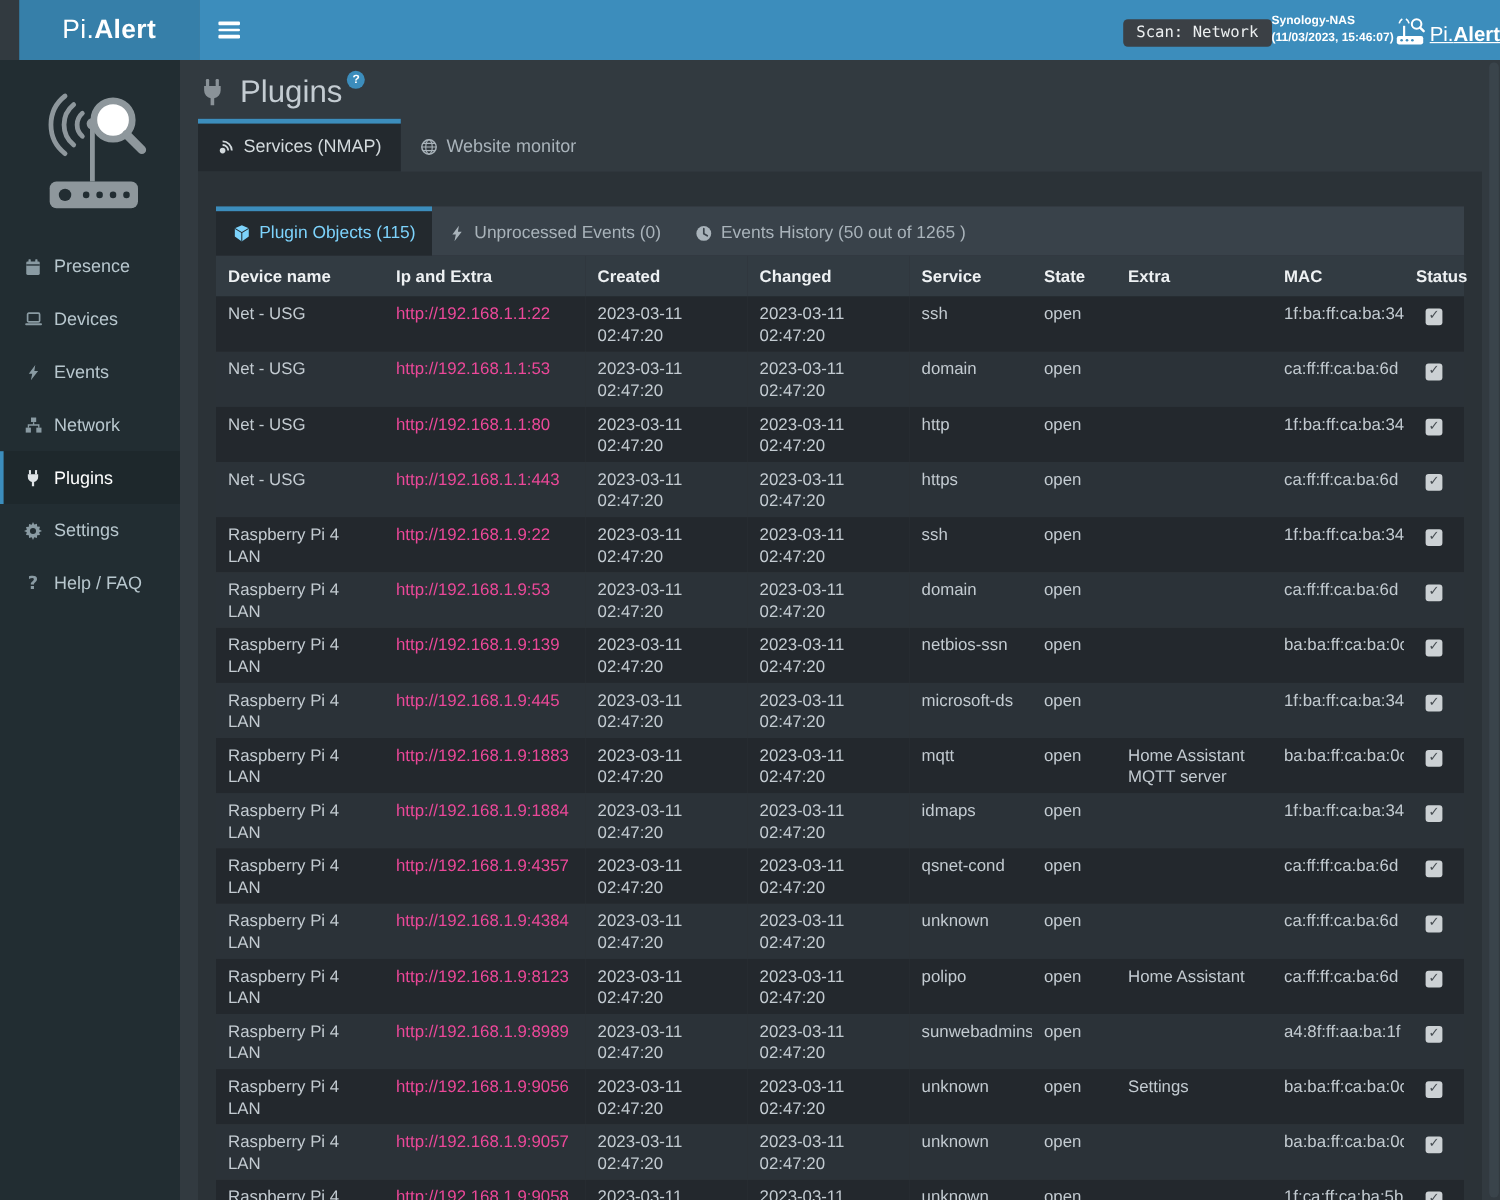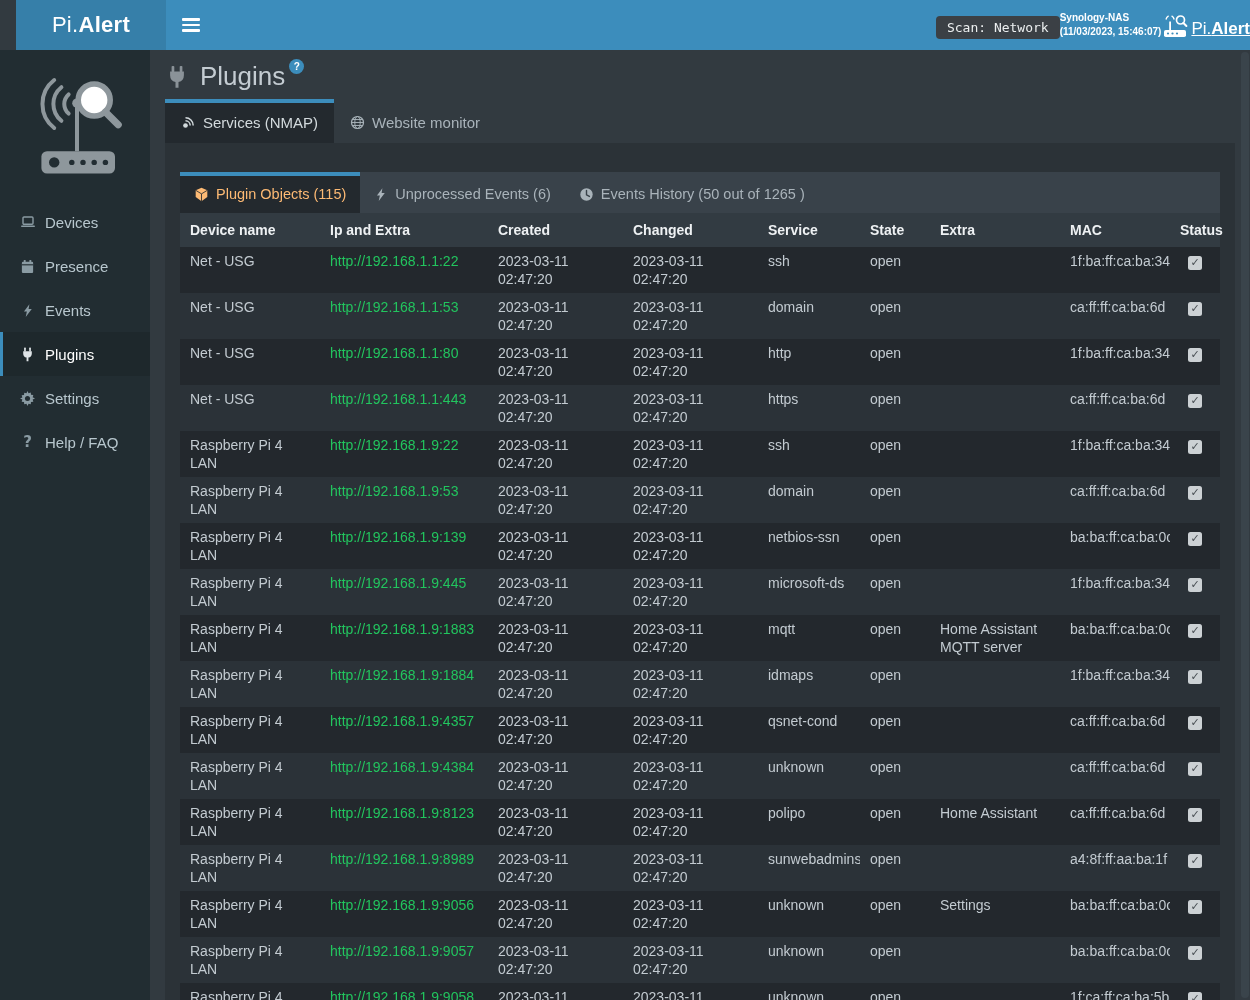--- a/index.html
+++ b/index.html
@@ -44,29 +44,29 @@
   .help-badge { width:15px; height:15px; border-radius:50%; background:#3c8dbc; color:#fff; font-size:10px; font-weight:bold; display:flex; align-items:center; justify-content:center; align-self:flex-start; margin:-2px 0 0 -7px; cursor:pointer; }
 
   .tabs-row { display:flex; margin:2px 15px 0; }
   .tab { display:flex; align-items:center; gap:7px; padding:11px 16px 12px; font-size:15px; color:#a9b3ba; border-top:4px solid transparent; cursor:pointer; white-space:nowrap; }
   .tab.active { background:#23292e; border-top-color:#3c8dbc; color:#d3dadd; }
   .tab .ti { display:flex; }
 
   .panel { flex:1; margin:0 15px; background:#2b3237; overflow:hidden; }
   .subtabs { display:flex; margin:29px 15px 0; background:#39424a; }
   .subtab { display:flex; align-items:center; gap:7px; padding:10px 14px 11px; font-size:14.5px; color:#a9b3ba; border-top:4px solid transparent; cursor:pointer; white-space:nowrap; }
-  .subtab.active { background:#23292e; border-top-color:#3c8dbc; color:#fdba74; }
+  .subtab.active { background:#23292e; border-top-color:#3c8dbc; color:#7dd3fc; }
   .subtab .ti { display:flex; }
 
   table.objects { border-collapse:collapse; margin:0 15px; width:1040px; table-layout:fixed; }
   thead th { background:#323b42; color:#eef1f3; font-size:14px; text-align:left; padding:9px 10px; font-weight:bold; cursor:pointer;margin-top:17px; }
   tbody td { padding:5px 10px; font-size:14px; color:#c3cbd1; vertical-align:top; line-height:18px; overflow:hidden; }
   tr.dark { background:#23282d; }
   tr.light { background:#2b3238; }
-  a.ip-link { color:#22c55e; text-decoration:none; cursor:pointer; }
+  a.ip-link { color:#ec4899; text-decoration:none; cursor:pointer; }
   td.status-cell { text-align:center; }
   .cb { width:14px; height:14px; background:#ccd1d4; border-radius:2.5px; display:inline-flex; align-items:center; justify-content:center; color:#474d52; font-size:11px; line-height:1; font-weight:bold; cursor:pointer; }
 
   .scroll-strip { position:absolute; right:1px; top:52px; height:946px; width:8px; background:#3a444b; border-radius:4px; z-index:30; }
 </style>
 </head>
 <body style="--accent: #3c8dbc;">
 
 <header class="topbar">
   <div class="brand">
@@ -120,45 +120,56 @@
       <circle cx="44" cy="112" r="6.5" fill="#222d32"></circle>
       <circle cx="66" cy="112" r="3.4" fill="#222d32"></circle>
       <circle cx="80" cy="112" r="3.4" fill="#222d32"></circle>
       <circle cx="94" cy="112" r="3.4" fill="#222d32"></circle>
       <circle cx="108" cy="112" r="3.4" fill="#222d32"></circle>
     </svg>
   </div>
   <ul class="menu">
       <li class="menu-item">
         <span class="mi">
-          <svg width="16" height="16" viewBox="0 0 16 16">
-            <rect x="3" y="3" width="10" height="7.2" rx="1" fill="none" stroke="currentColor" stroke-width="1.4"></rect>
-            <rect x="1" y="11.4" width="14" height="1.6" rx="0.8" fill="currentColor"></rect>
-          </svg>
-        </span>
-        <span>Devices</span>
-      </li>
-      <li class="menu-item">
-        <span class="mi">
           <svg width="15" height="15" viewBox="0 0 16 16">
             <rect x="2" y="3" width="12" height="12" rx="1.2" fill="currentColor"></rect>
             <rect x="4" y="1" width="2" height="3.4" rx="0.6" fill="currentColor"></rect>
             <rect x="10" y="1" width="2" height="3.4" rx="0.6" fill="currentColor"></rect>
             <rect x="2" y="5.6" width="12" height="1.2" fill="#222d32"></rect>
           </svg>
         </span>
         <span>Presence</span>
       </li>
       <li class="menu-item">
         <span class="mi">
+          <svg width="16" height="16" viewBox="0 0 16 16">
+            <rect x="3" y="3" width="10" height="7.2" rx="1" fill="none" stroke="currentColor" stroke-width="1.4"></rect>
+            <rect x="1" y="11.4" width="14" height="1.6" rx="0.8" fill="currentColor"></rect>
+          </svg>
+        </span>
+        <span>Devices</span>
+      </li>
+      <li class="menu-item">
+        <span class="mi">
           <svg width="14" height="15" viewBox="0 0 16 16">
             <path fill="currentColor" d="M9.6 0.8 3.4 9h3.3L5.4 15.4 12.3 6.4H8.7z"></path>
           </svg>
         </span>
         <span>Events</span>
+      </li>
+      <li class="menu-item">
+        <span class="mi">
+          <svg width="16" height="15" viewBox="0 0 16 16">
+            <path fill="none" stroke="currentColor" stroke-width="1.2" d="M8 5.2v2.4M3.4 10V7.6h9.2V10"></path>
+            <rect x="5.7" y="1" width="4.6" height="4" fill="currentColor"></rect>
+            <rect x="1" y="10" width="4.6" height="4.4" fill="currentColor"></rect>
+            <rect x="10.4" y="10" width="4.6" height="4.4" fill="currentColor"></rect>
+          </svg>
+        </span>
+        <span>Network</span>
       </li>
       <li class="menu-item active">
         <span class="mi">
           <svg width="15" height="15" viewBox="0 0 16 16">
             <rect x="4.4" y="0.6" width="1.8" height="4.2" rx="0.6" fill="currentColor"></rect>
             <rect x="9.8" y="0.6" width="1.8" height="4.2" rx="0.6" fill="currentColor"></rect>
             <path fill="currentColor" d="M3.4 4.4h9.2v2.4a4.6 4.6 0 0 1-3.6 4.5v3.9H7v-3.9a4.6 4.6 0 0 1-3.6-4.5z"></path>
           </svg>
         </span>
         <span>Plugins</span>
@@ -228,21 +239,21 @@
             </svg>
           </span>
           <span>Plugin Objects (115)</span>
         </div>
         <div class="subtab">
           <span class="ti">
             <svg width="14" height="15" viewBox="0 0 16 16">
               <path fill="currentColor" d="M9.6 0.8 3.4 9h3.3L5.4 15.4 12.3 6.4H8.7z"></path>
             </svg>
           </span>
-          <span>Unprocessed Events (6)</span>
+          <span>Unprocessed Events (0)</span>
         </div>
         <div class="subtab">
           <span class="ti">
             <svg width="15" height="15" viewBox="0 0 16 16">
               <circle cx="8" cy="8" r="6.6" fill="currentColor"></circle>
               <path d="M8 3.8v4.5l3.1 1.8" stroke="#39424a" stroke-width="1.5" fill="none" stroke-linecap="round"></path>
             </svg>
           </span>
           <span>Events History (50 out of 1265 )</span>
         </div>

